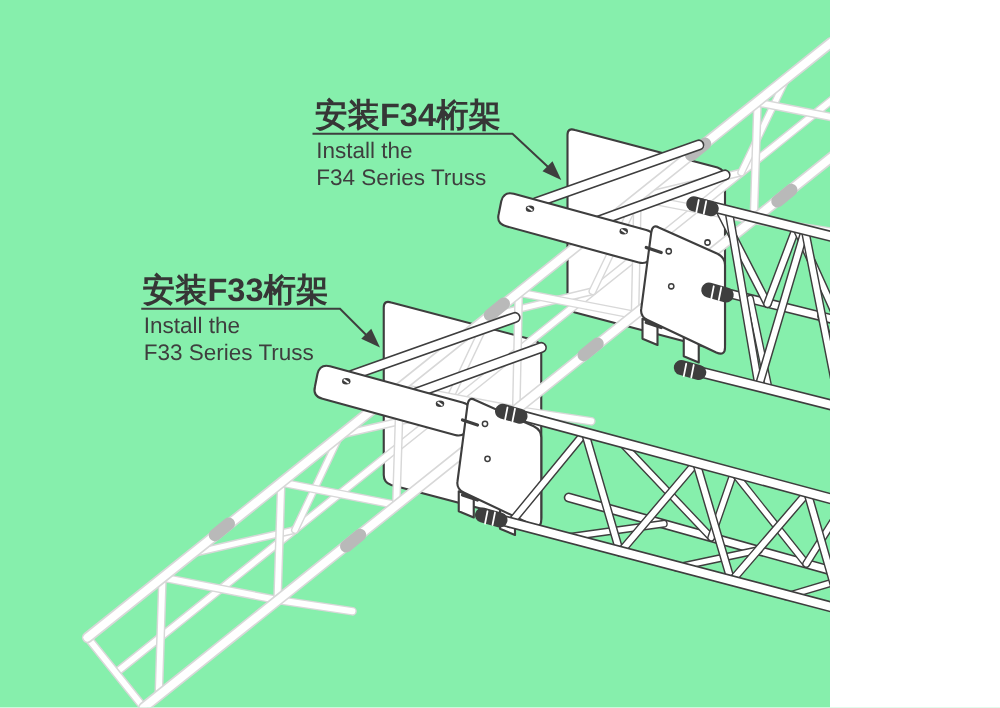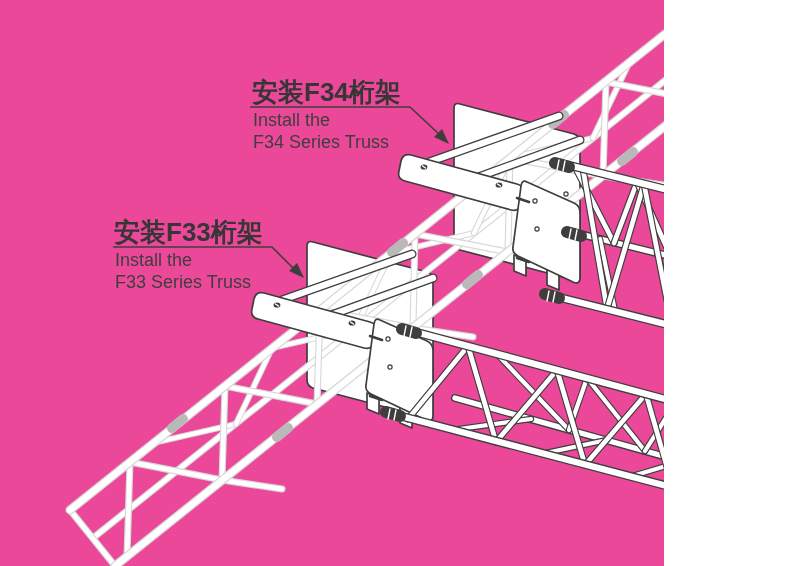--- a/index.html
+++ b/index.html
@@ -1,16 +1,16 @@
 <!DOCTYPE html>
 <html><head>
 <meta charset="utf-8">
 <style>
   html,body{margin:0;padding:0;background:#fff;}
-  .stage{position:relative;width:664px;height:566px;background:#ec4899;overflow:hidden;
+  .stage{position:relative;width:664px;height:566px;background:#86efac;overflow:hidden;
          font-family:"Liberation Sans",sans-serif;}
   svg{display:block;}
 
   
   .tube{fill:none;stroke:#ffffff;stroke-width:6.4;stroke-linecap:round;stroke-linejoin:round;}
   .tube-outline{fill:none;stroke:#3e3e3e;stroke-width:9;stroke-linecap:round;stroke-linejoin:round;}
   .mid.tube{stroke-width:5.4}.mid.tube-outline{stroke-width:8}
   .thin.tube{stroke-width:4.7}.thin.tube-outline{stroke-width:7}
   .thin2.tube{stroke-width:4.2}.thin2.tube-outline{stroke-width:6.4}
   .faded.tube{stroke:#ffffff}.faded.tube-outline{stroke:#d8d8d8}

